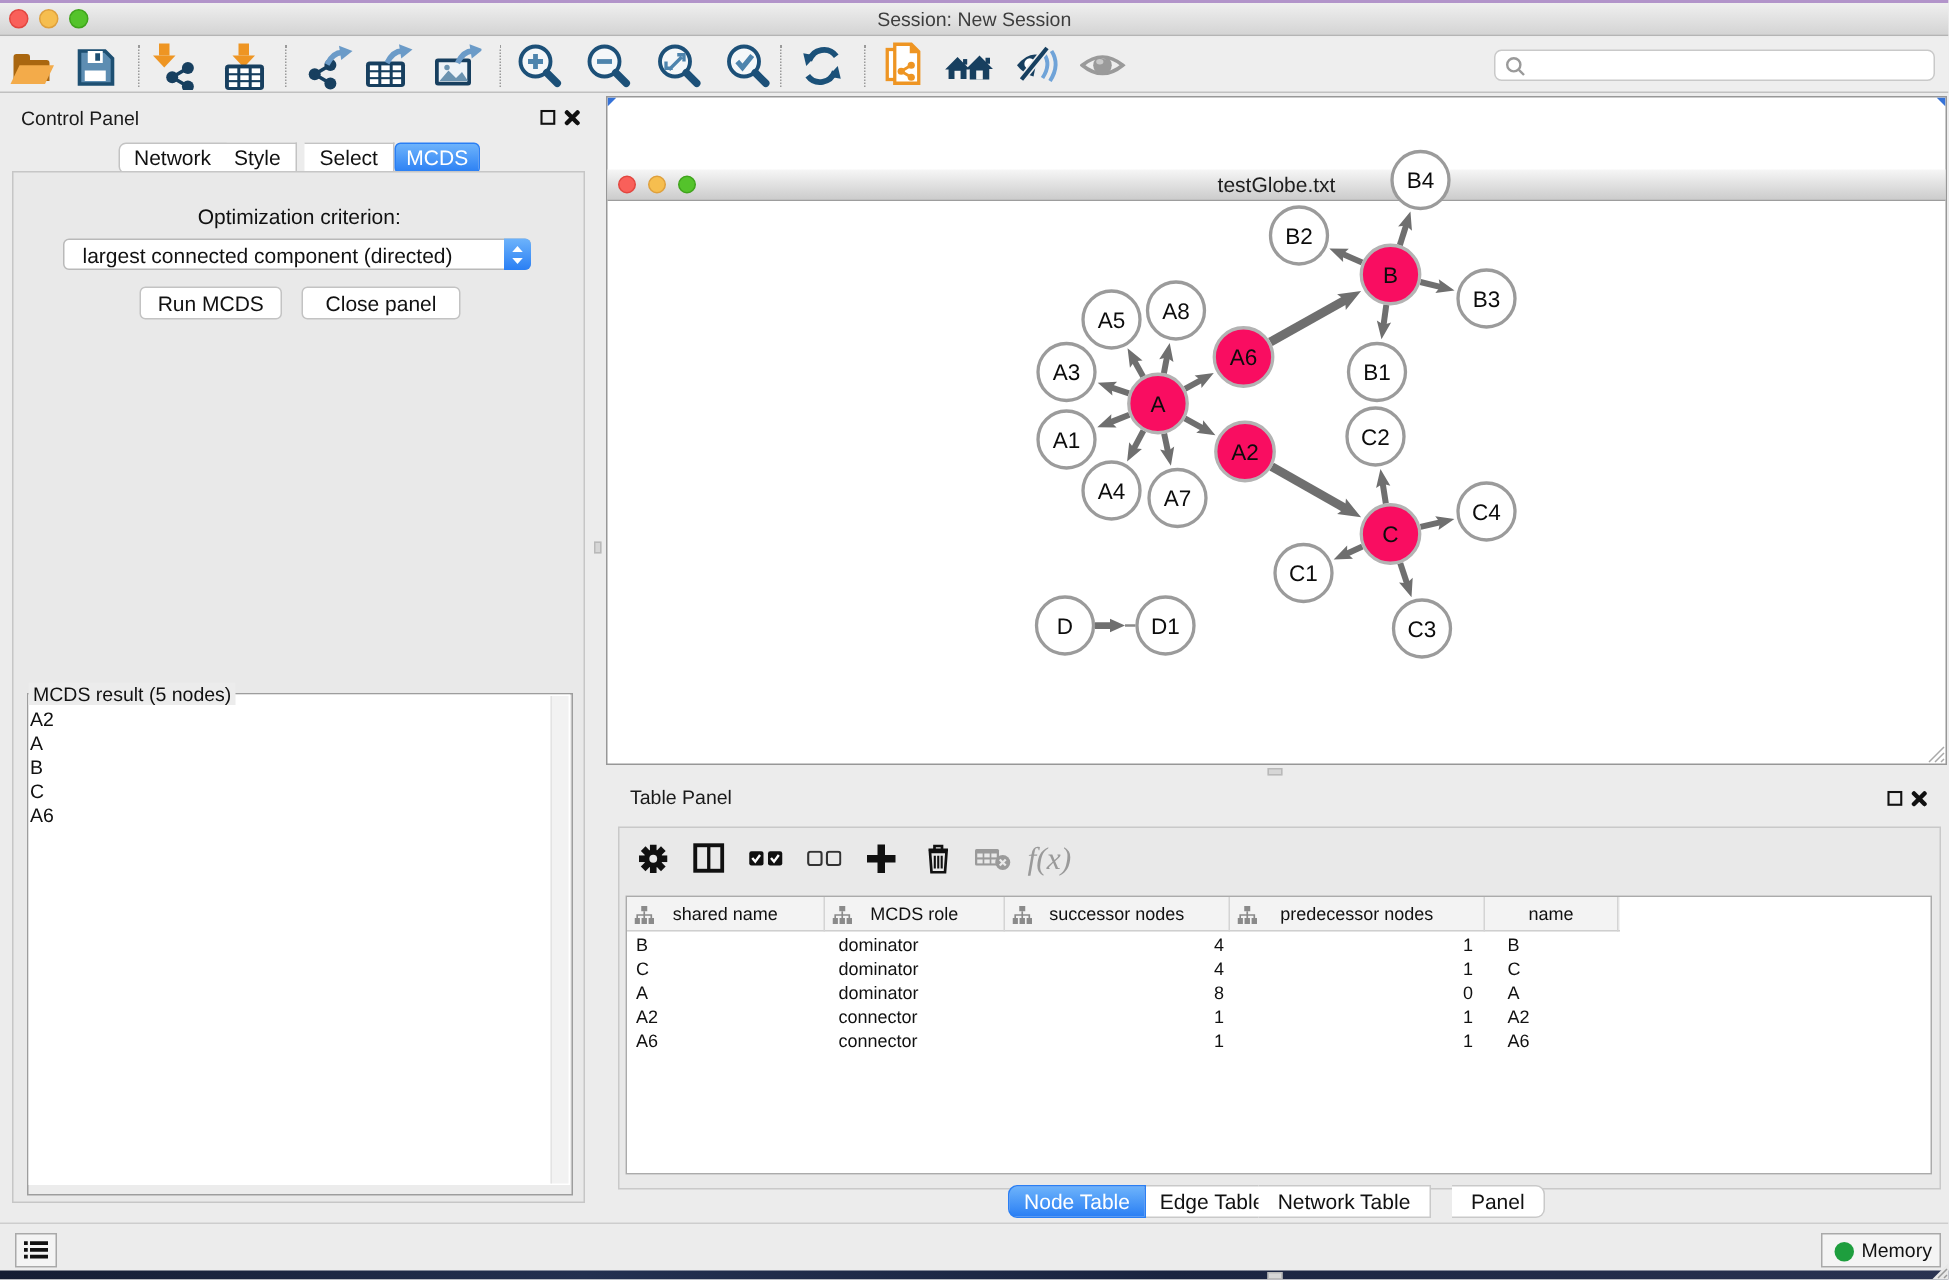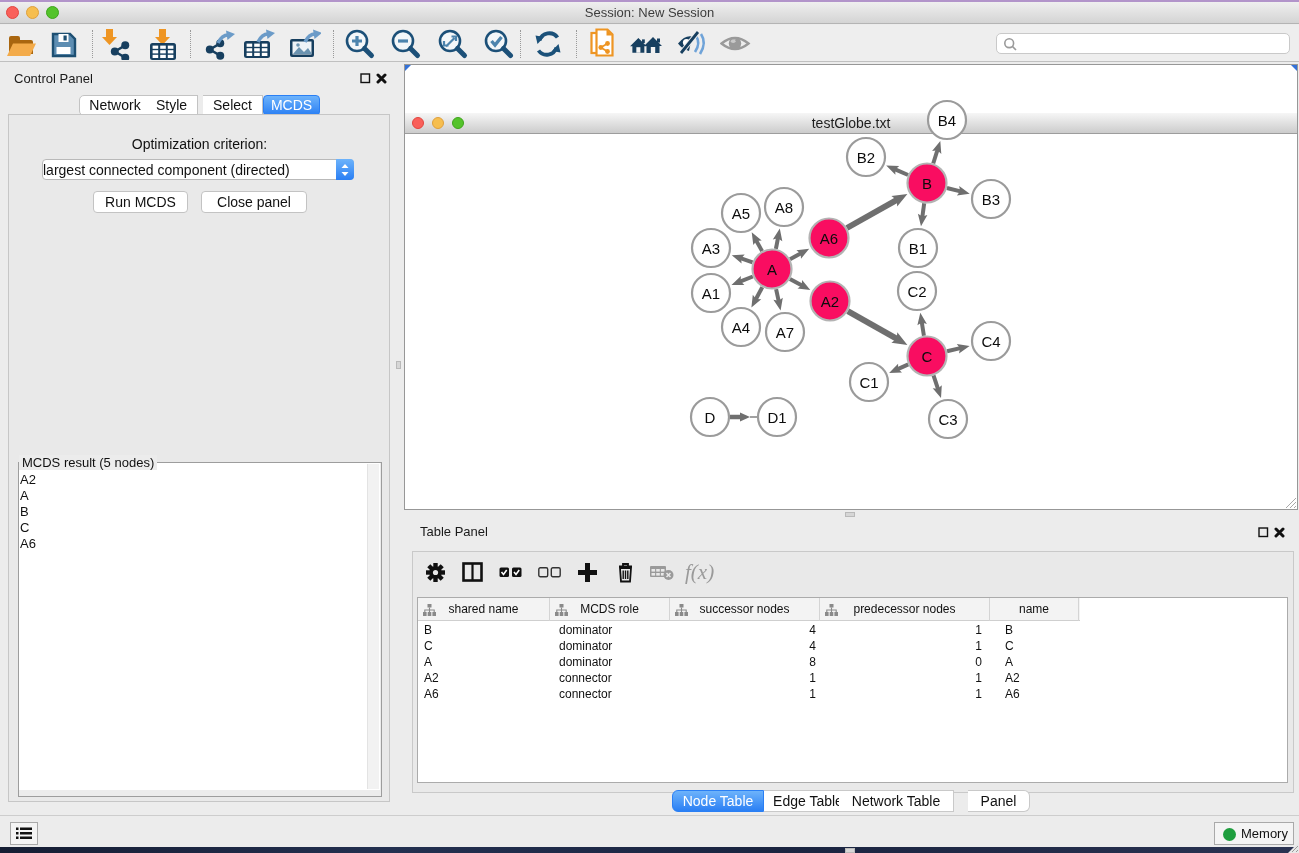--- a/index.html
+++ b/index.html
@@ -17,21 +17,21 @@
 #searchbox { position:absolute; left:996px; top:8px; width:294px; height:21px; background:#fff;
   border:1px solid #c9c9c9; border-radius:5px; }
 
 #cp-title { left:14px; top:71px; font-size:13px; color:#1a1a1a; }
 .tab { position:absolute; top:95px; height:21px; background:#fff; border:1px solid #c3c3c3;
   font-size:14px; color:#111; text-align:center; line-height:19px; }
 .tabsel { background:linear-gradient(#6db3fb,#2a7ff4); color:#fff; border-color:#2a7ff4; }
 #cp-panel { left:8px; top:114px; width:382px; height:688px; background:#e9e9e9; border:1px solid #c6c6c6; }
 #opt-label { left:0px; top:136px; width:399px; text-align:center; font-size:14px; color:#111; }
 #dropdown { left:42px; top:159px; width:312px; height:21px; background:#fff; border:1px solid #b9b9b9; border-radius:4px;
-  font-size:14px; color:#111; line-height:20px; }
+  font-size:14px; color:#111; line-height:20px; padding-left:12px; }
 #dd-step { position:absolute; right:-1px; top:-1px; width:18px; height:21px; border-radius:0 4px 4px 0;
   background:linear-gradient(#6db3fb,#2a7ff4); }
 .btn { position:absolute; top:191px; height:22px; background:#fff; border:1px solid #c3c3c3; border-radius:4px;
   font-size:14px; color:#111; text-align:center; line-height:20px; }
 #fieldset { left:18px; top:462px; width:364px; height:335px; border:1px solid #9d9d9d; background:#ececec; }
 #fs-white { left:19px; top:463px; width:361px; height:327px; background:#fff; }
 #fs-label { left:19px; top:455px; font-size:13px; color:#111; background:#ececec; padding:0 3px; }
 #fs-list { left:20px; top:472px; font-size:13px; color:#111; line-height:16px; }
 #fs-scroll { left:367px; top:464px; width:12px; height:325px; background:#f2f2f2; border-left:1px solid #e3e3e3; }
 

